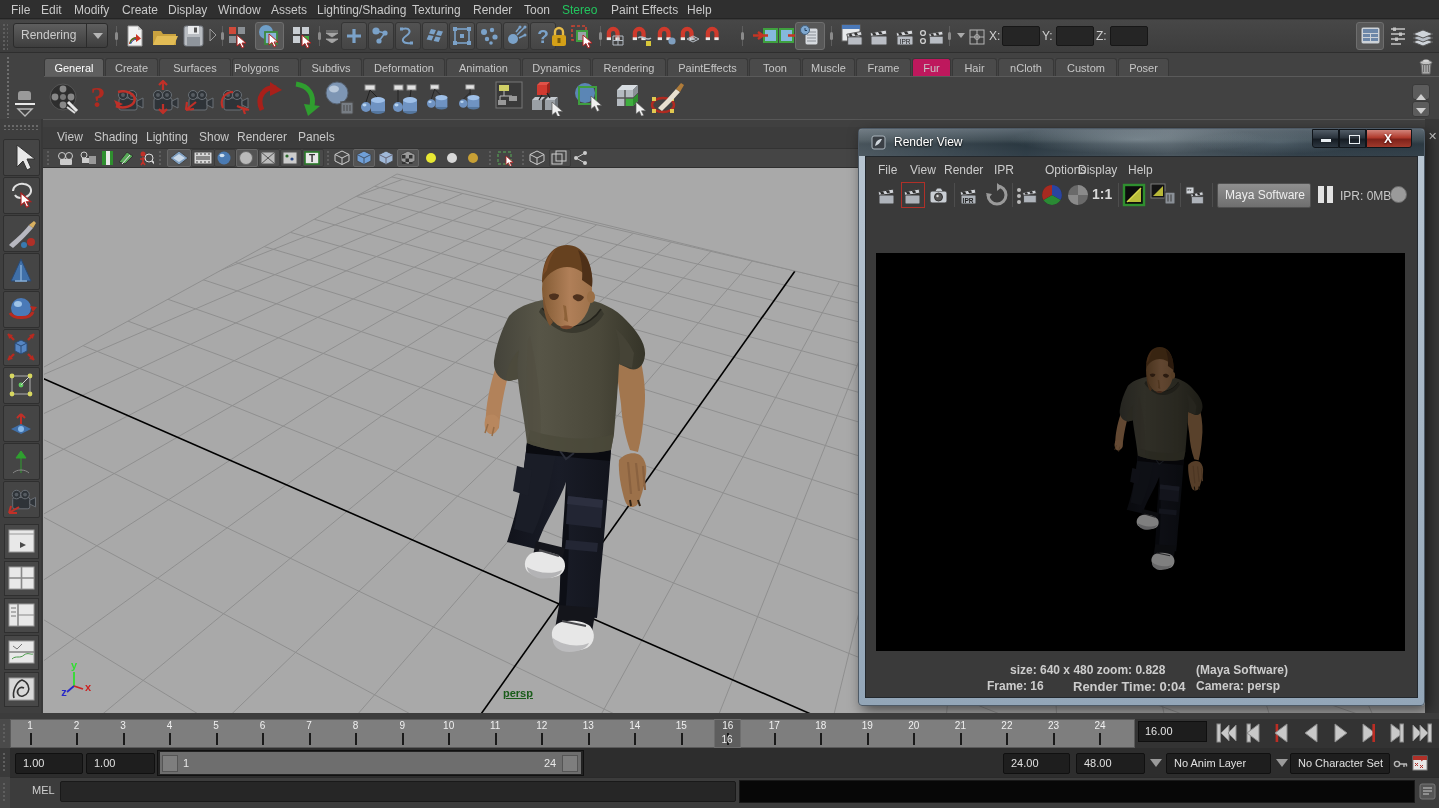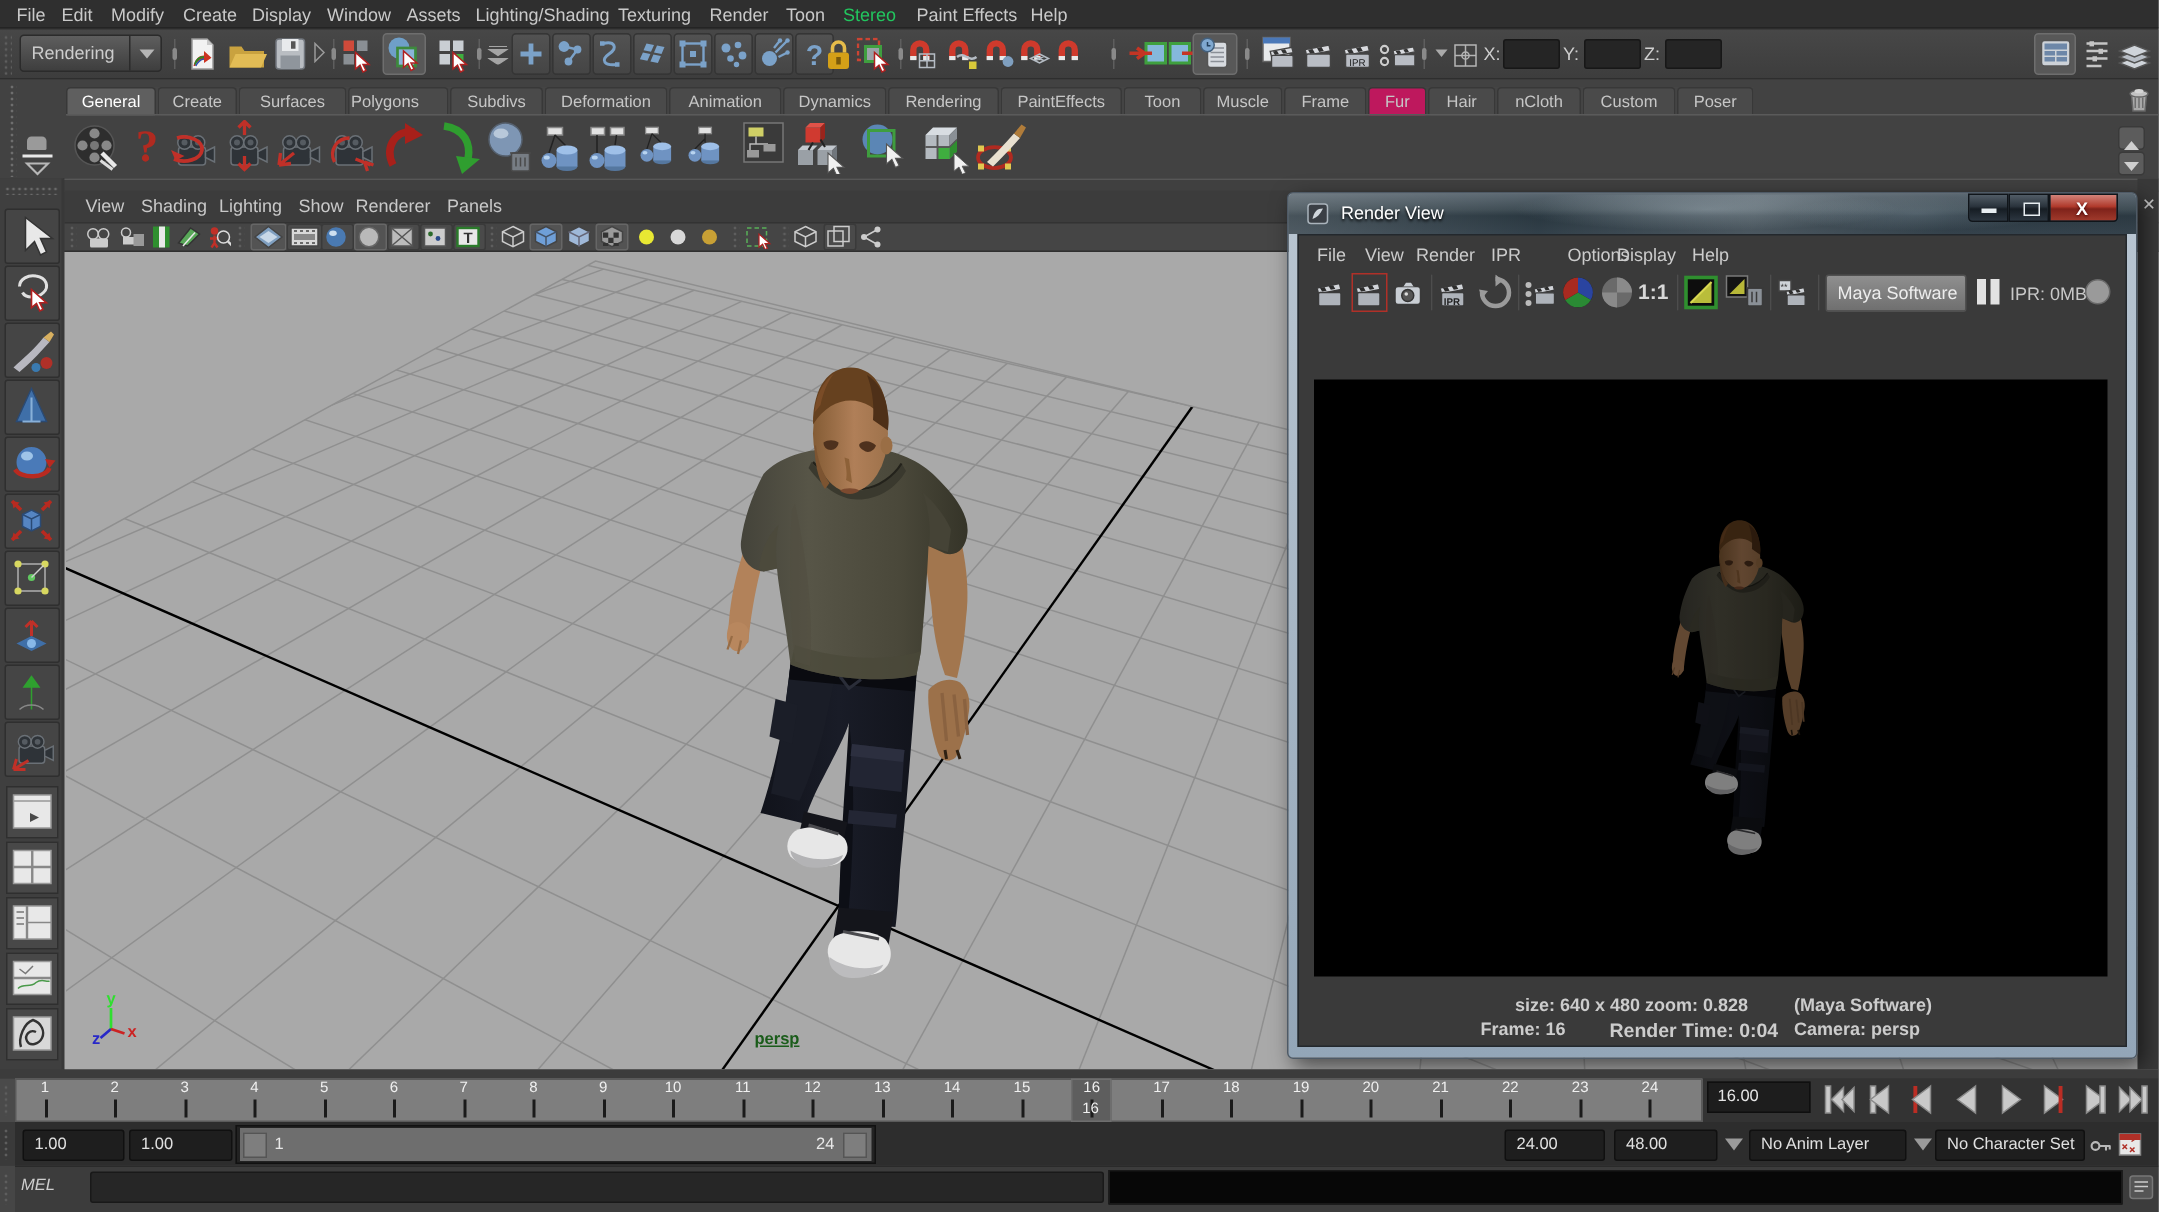--- a/index.html
+++ b/index.html
@@ -1166,18 +1166,18 @@
   </svg>
 <svg style="position:absolute;left:1412px;top:755px;" width="16" height="16" viewBox="0 0 16 16">
     <rect x="1" y="1" width="14" height="14" fill="#e8e8e8" stroke="#888"></rect>
     <rect x="1" y="1" width="14" height="4" fill="#b03028"></rect>
     <path d="M3,8 l3,3 M6,8 l-3,3 M8,10 l3,3 M11,10 l-3,3 M9,6 l3,-2" stroke="#b03028"></path>
   </svg>
 <div style="left:0px;top:777px;width:1439px;height:31px;background:#3c3c3c;border-top:1px solid #2a2a2a;"></div>
 <div style="left:0px;top:777px;width:10px;height:31px;background:#464646;">
     <span class="grip" style="left:2px;top:5px;height:21px;position:absolute;"></span>
   </div>
-<span style="position:absolute;left:14px;top:784px;white-space:nowrap;font-size:11px;color:#cfcfcf;font-style:italic;">MEL</span>
+<span style="position:absolute;left:32px;top:784px;white-space:nowrap;font-size:11px;color:#cfcfcf;">MEL</span>
 <div style="left:60px;top:781px;width:676px;height:21px;background:#262626;border:1px solid #191919;border-radius:2px;"></div>
 <div style="left:739px;top:780px;width:676px;height:23px;background:#070707;border:1px solid #191919;"></div>
 <svg style="position:absolute;left:1419px;top:783px;" width="17" height="17" viewBox="0 0 17 17">
     <rect x="1" y="1" width="15" height="15" rx="2" fill="#555" stroke="#777"></rect>
     <path d="M4,5 h9 M4,8 h9 M4,11 h6" stroke="#ccc"></path>
   </svg>
 </body></html>

